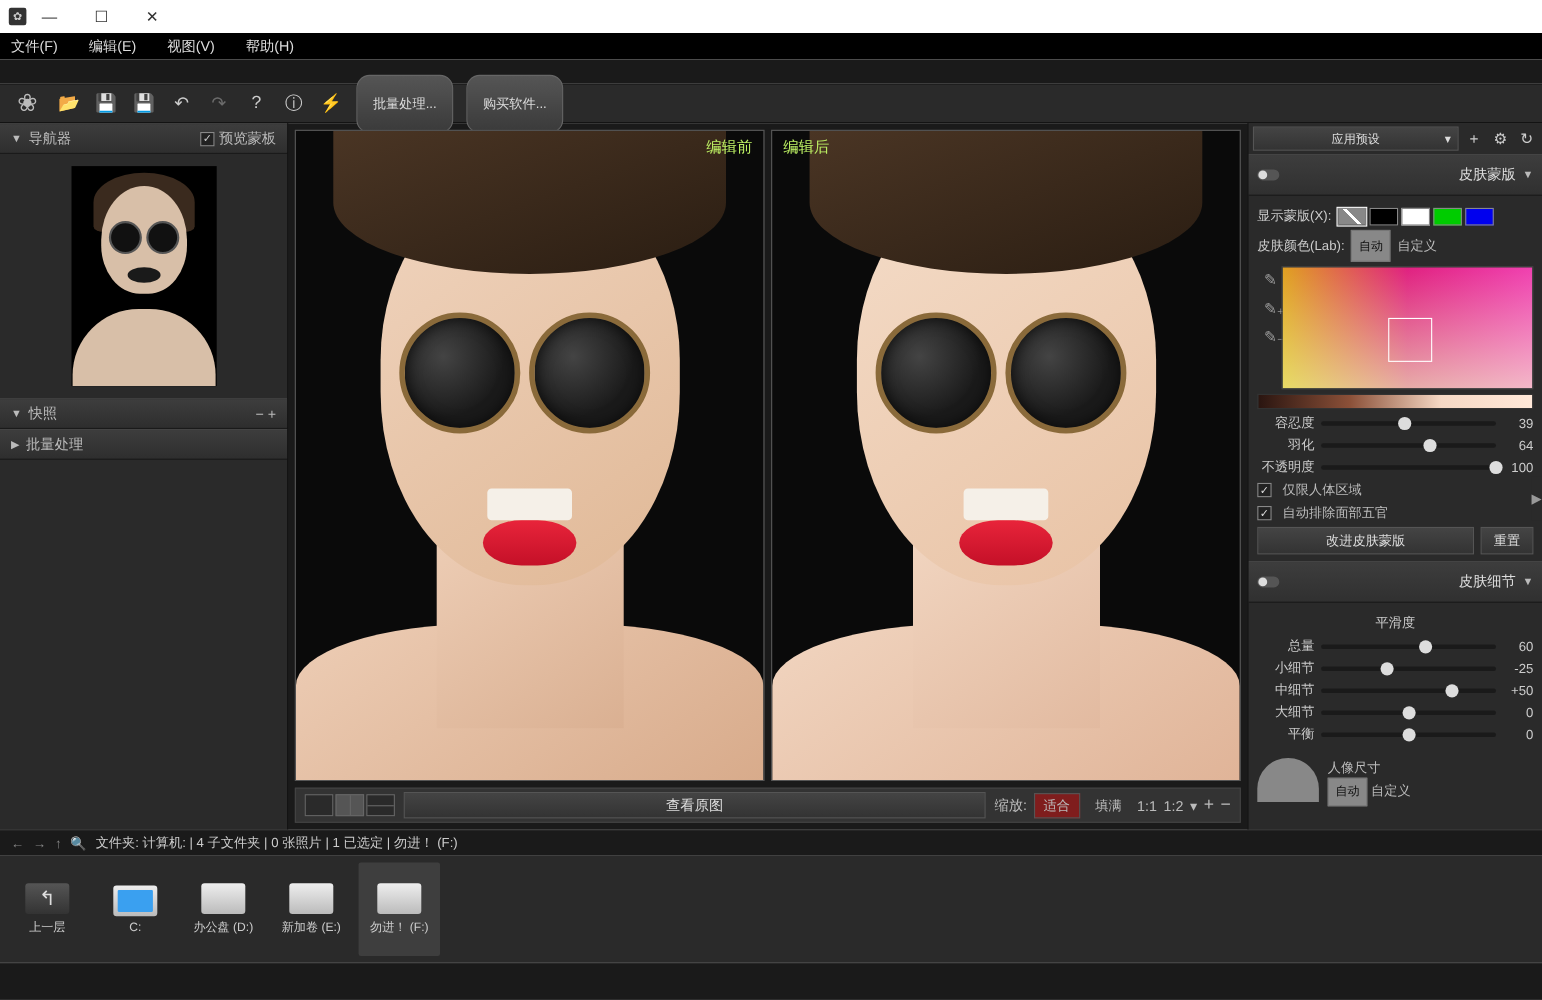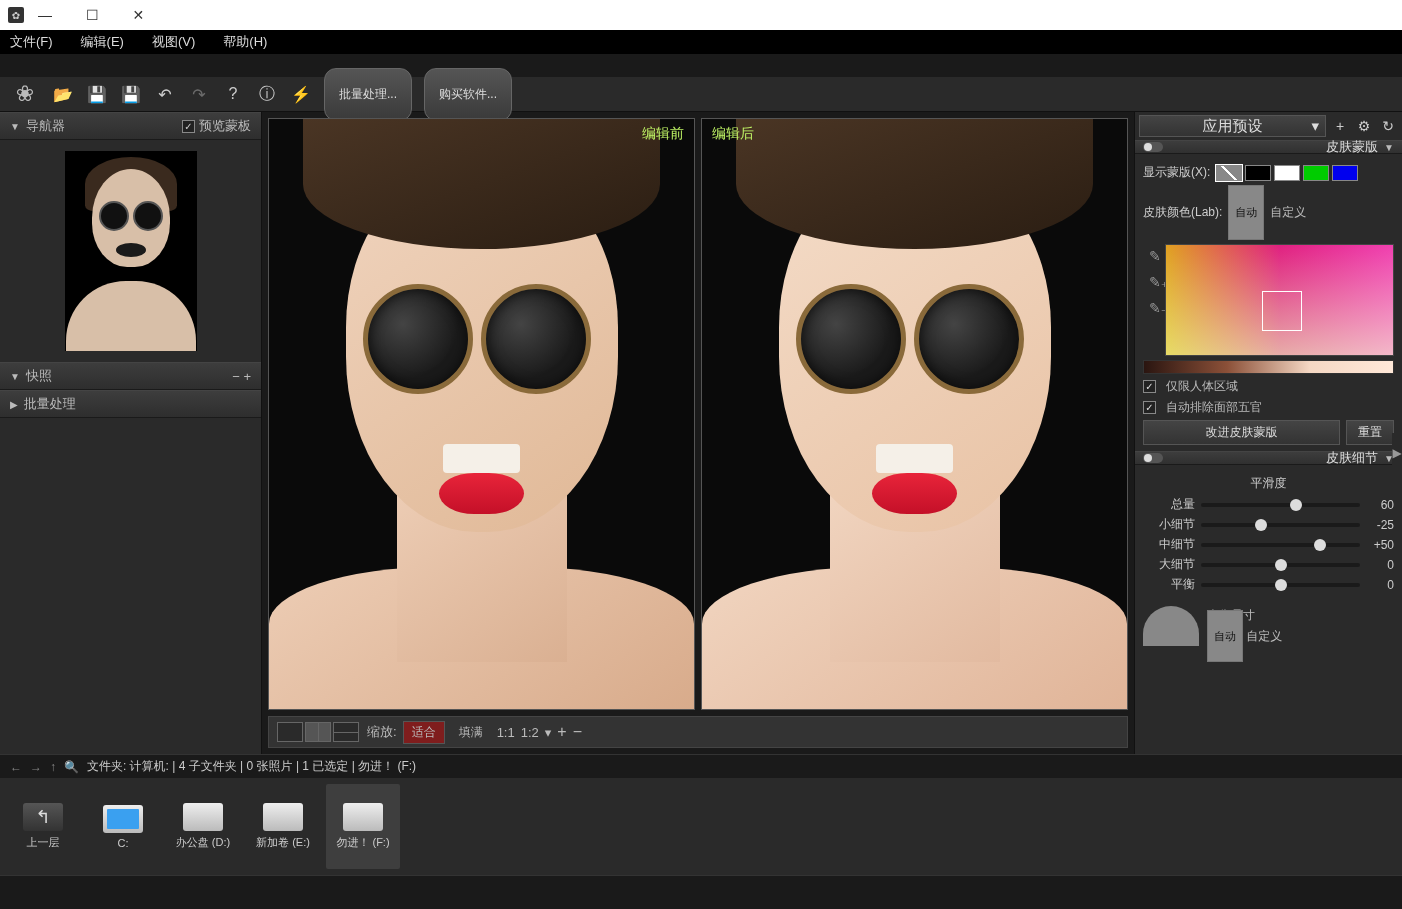--- a/index.html
+++ b/index.html
@@ -52,33 +52,33 @@
 .vmode div{width:26px;height:20px;border:1px solid #666;background:#2a2a2a;cursor:pointer;display:flex}
 .vmode div.act{background:#555}
 .vmode div span{flex:1;border-right:1px solid #666}
 .vmode div span:last-child{border:none}
 .bigbtn{flex:1;background:linear-gradient(#444,#333);border:1px solid #555;height:24px;display:flex;align-items:center;justify-content:center;color:#ddd;cursor:pointer;font-size:13px}
 .zoom-ctrl{display:flex;align-items:center;gap:6px;font-size:13px}
 .zbtn{padding:2px 8px;border:1px solid #555;background:#3a3a3a;cursor:pointer;font-size:12px}
 .zbtn.act{background:#7f1d1d}
 .right{width:268px;background:#2a2a2a;border-left:1px solid #111;display:flex;flex-direction:column;overflow:hidden;position:relative}
 .preset-row{height:28px;display:flex;align-items:center;padding:4px;gap:4px}
-.preset-sel{flex:1;background:linear-gradient(#444,#333);border:1px solid #555;height:22px;display:flex;align-items:center;justify-content:center;color:#ddd;font-size:15px;position:relative}
+.preset-sel{flex:1;background:linear-gradient(#444,#333);border:1px solid #555;height:22px;display:flex;align-items:center;justify-content:center;color:#ddd;font-size:11px;position:relative}
 .preset-sel::after{content:"▾";position:absolute;right:6px}
 .ricon{width:20px;height:20px;display:flex;align-items:center;justify-content:center;color:#ccc;cursor:pointer;font-size:14px}
-.section-hd{height:14px;background:linear-gradient(#3d3d3d,#303030);display:flex;align-items:center;padding:0 8px;border-top:1px solid #444;border-bottom:1px solid #1a1a1a}
+.section-hd{height:38px;background:linear-gradient(#3d3d3d,#303030);display:flex;align-items:center;padding:0 8px;border-top:1px solid #444;border-bottom:1px solid #1a1a1a}
 .section-hd .tog{width:20px;height:10px;background:#555;border-radius:5px;margin-right:auto;position:relative}
 .section-hd .tog::after{content:"";position:absolute;width:8px;height:8px;background:#ddd;border-radius:50%;top:1px;left:1px}
 .section-hd .ttl{font-size:13px;color:#ddd}
 .section-hd .tri2{margin-left:6px;font-size:10px}
 .section-body{padding:6px 8px;font-size:12px}
 .row{display:flex;align-items:center;gap:6px;margin:4px 0}
 .lbl{color:#ccc}
 .swatch{width:26px;height:16px;border:1px solid #888;cursor:pointer}
-.minibtn{padding:19px 6px;background:#555;border:1px solid #777;font-size:11px;cursor:pointer}
+.minibtn{padding:6px 6px;background:#555;border:1px solid #777;font-size:11px;cursor:pointer}
 .minibtn.act{background:#888;color:#111}
 .picker{height:112px;margin:4px 0;background:linear-gradient(to right,#e0a020,#e02080,#f040b0),linear-gradient(to bottom,transparent,#3aa050);background-blend-mode:screen;position:relative;border:1px solid #444}
 .picker .sel{position:absolute;width:40px;height:40px;border:1px solid #fff;top:46px;left:96px}
 .eyedrop{position:absolute;left:6px;display:flex;flex-direction:column;gap:10px;top:4px}
 .eyedrop span{color:#999;font-size:14px;cursor:pointer}
 .hue{height:14px;background:linear-gradient(to right,#2a1510,#8b5038,#f5d8c4,#ffe8d8);margin:4px 0;border:1px solid #333}
 .slider-row{display:flex;align-items:center;margin:3px 0;gap:6px}
 .slider-row .sl{text-align:right;color:#ccc;font-size:12px;width:52px}
 .track{flex:1;height:4px;background:#1a1a1a;border-radius:2px;position:relative;cursor:pointer}
 .knob{position:absolute;width:12px;height:12px;background:#ddd;border-radius:50%;top:-4px;transform:translateX(-50%)}
@@ -213,20 +213,21 @@
           </div>
         <div class="act">
             <span></span>
             <span></span>
           </div>
         <div style="flex-direction:column">
             <span style="border-right:none;border-bottom:1px solid #666"></span>
             <span></span>
           </div>
       </div>
+      <div class="bigbtn">查看原图</div>
       <div class="zoom-ctrl">
         <span>缩放:</span>
         <span class="zbtn act">适合</span>
         <span class="zbtn" style="border:none;background:none">填满</span>
         <span>1:1</span>
         <span>1:2</span>
         <span>▾</span>
         <span style="font-size:16px">+</span>
         <span style="font-size:16px">−</span>
       </div>
@@ -266,20 +267,43 @@
         <div class="eyedrop">
           <span>✎</span>
           <span>✎₊</span>
           <span>✎₋</span>
         </div>
         <div class="picker">
             <div class="sel"></div>
           </div>
       </div>
       <div class="hue"></div>
+      <div id="mask-sliders">
+          <div class="slider-row">
+            <span class="sl">容忍度</span>
+  <div class="track">
+              <div class="knob" style="left:48%"></div>
+            </div>
+  <span class="val">39</span>
+          </div>
+          <div class="slider-row">
+            <span class="sl">羽化</span>
+  <div class="track">
+              <div class="knob" style="left:62%"></div>
+            </div>
+  <span class="val">64</span>
+          </div>
+          <div class="slider-row">
+            <span class="sl">不透明度</span>
+  <div class="track">
+              <div class="knob" style="left:100%"></div>
+            </div>
+  <span class="val">100</span>
+          </div>
+        </div>
       <div class="row">
           <span class="chk">✓</span>
           <span>仅限人体区域</span>
         </div>
       <div class="row">
           <span class="chk">✓</span>
           <span>自动排除面部五官</span>
         </div>
       <div class="btnrow">
         <button>改进皮肤蒙版</button>

